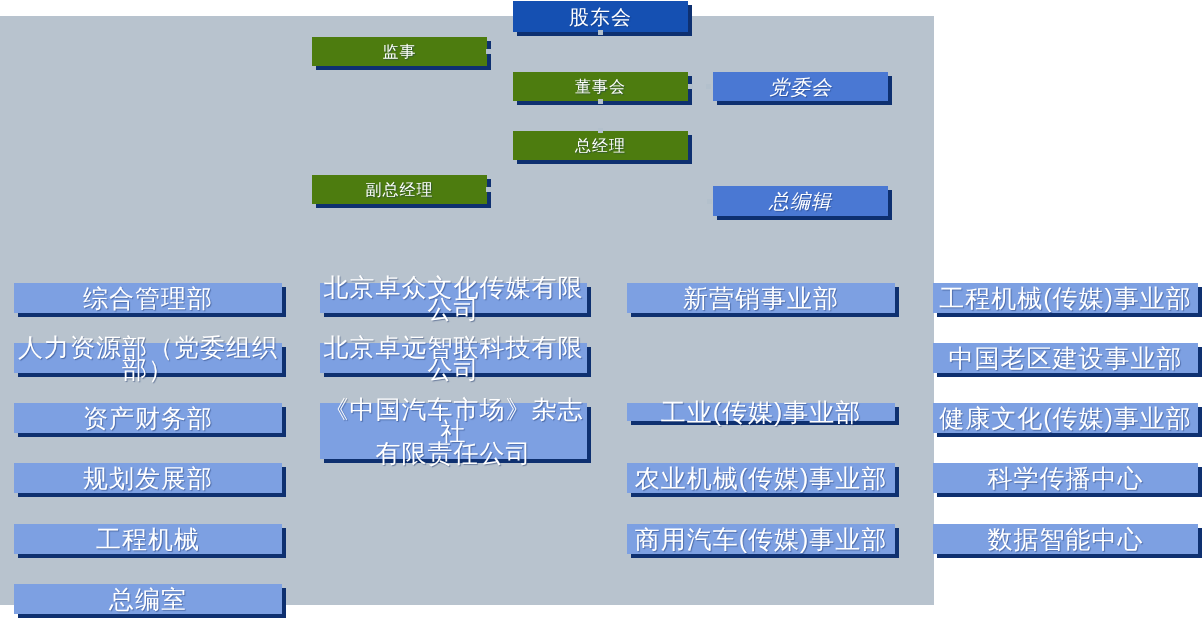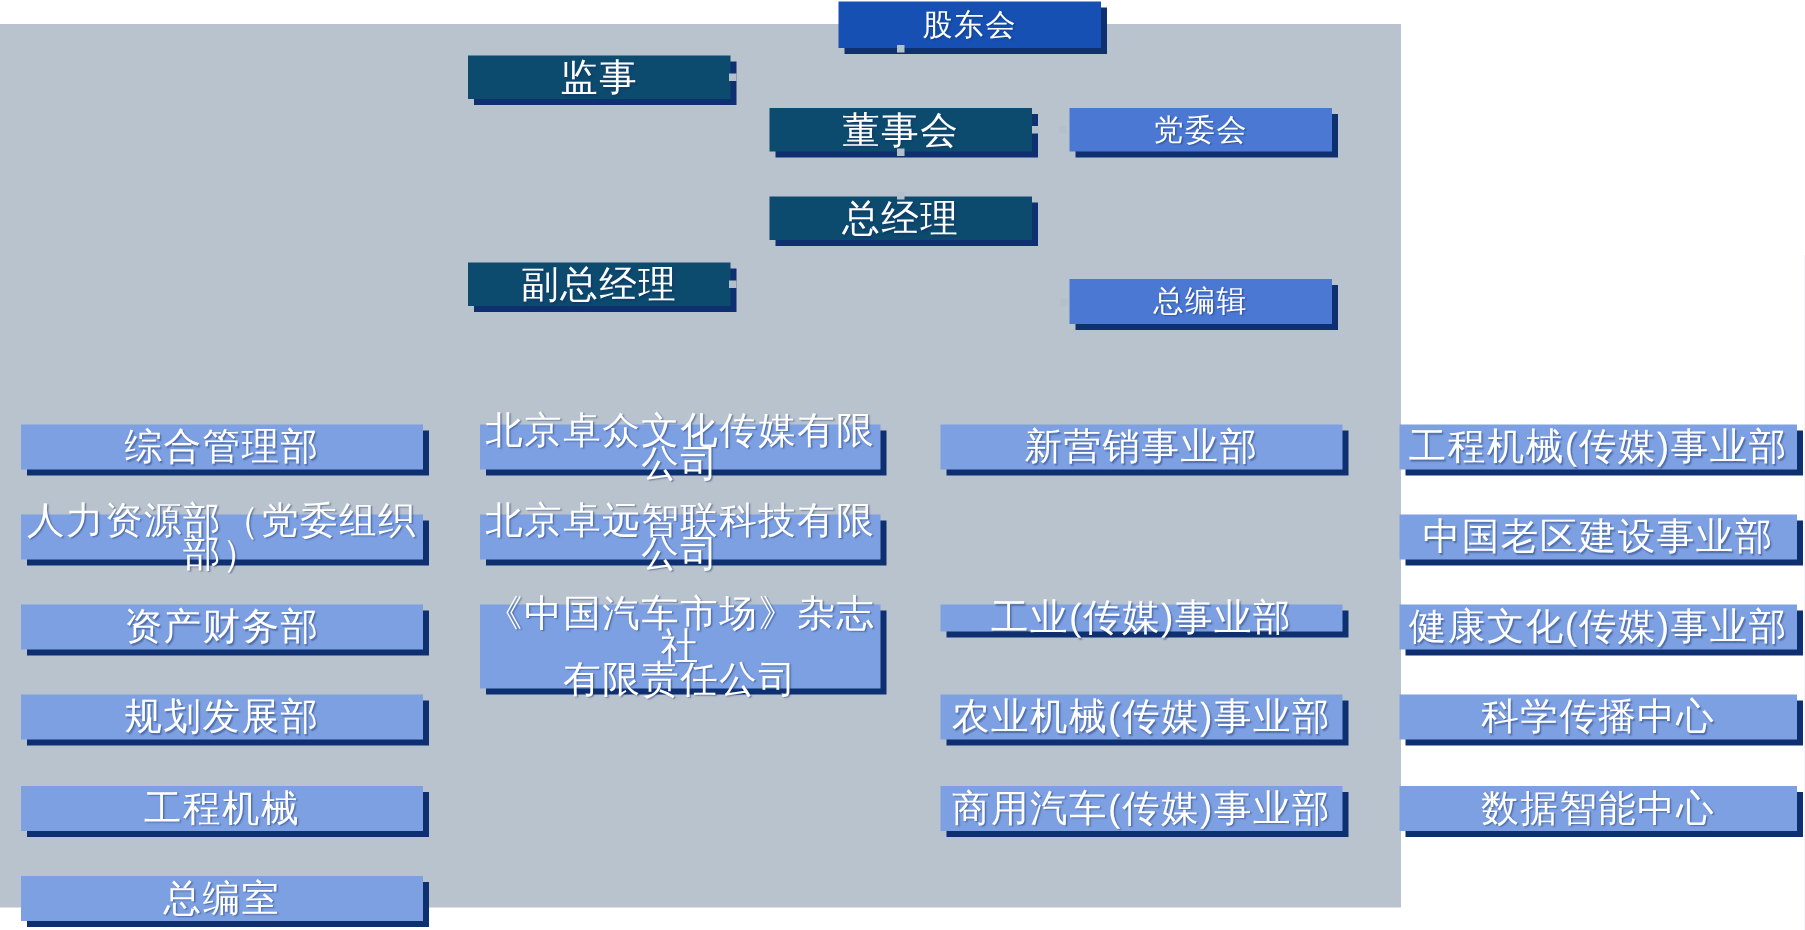--- a/index.html
+++ b/index.html
@@ -11,23 +11,23 @@
     display:flex;align-items:center;justify-content:center;
     color:#ffffff;
     text-align:center;
     box-shadow:4px 4px 0 0 #0E3070;
     text-shadow:1px 1px 1px rgba(20,45,100,0.45);
     letter-spacing:1px;
     line-height:22px;
     white-space:pre-line;
     box-sizing:border-box;
   }
-  .root{background:#1550B2;font-size:20px;margin-left:46px;}
-  .mid{background:#0c4a6e;font-size:25px;}
-  .mid-alt{background:#4A78D3;font-size:20px;}
+  .root{background:#1550B2;font-size:20px;}
+  .mid{background:#4d7c0f;font-size:16px;}
+  .mid-alt{background:#4A78D3;font-size:20px;font-style:italic;}
   .dept{background:#7DA0E2;font-size:25px;}
   .dot{position:absolute;width:5px;height:5px;background:#B3C0CC;z-index:5;}
 </style>
 </head>
 <body>
 
 <div class="canvas">
 
   <div class="bg-panel"></div>
 

